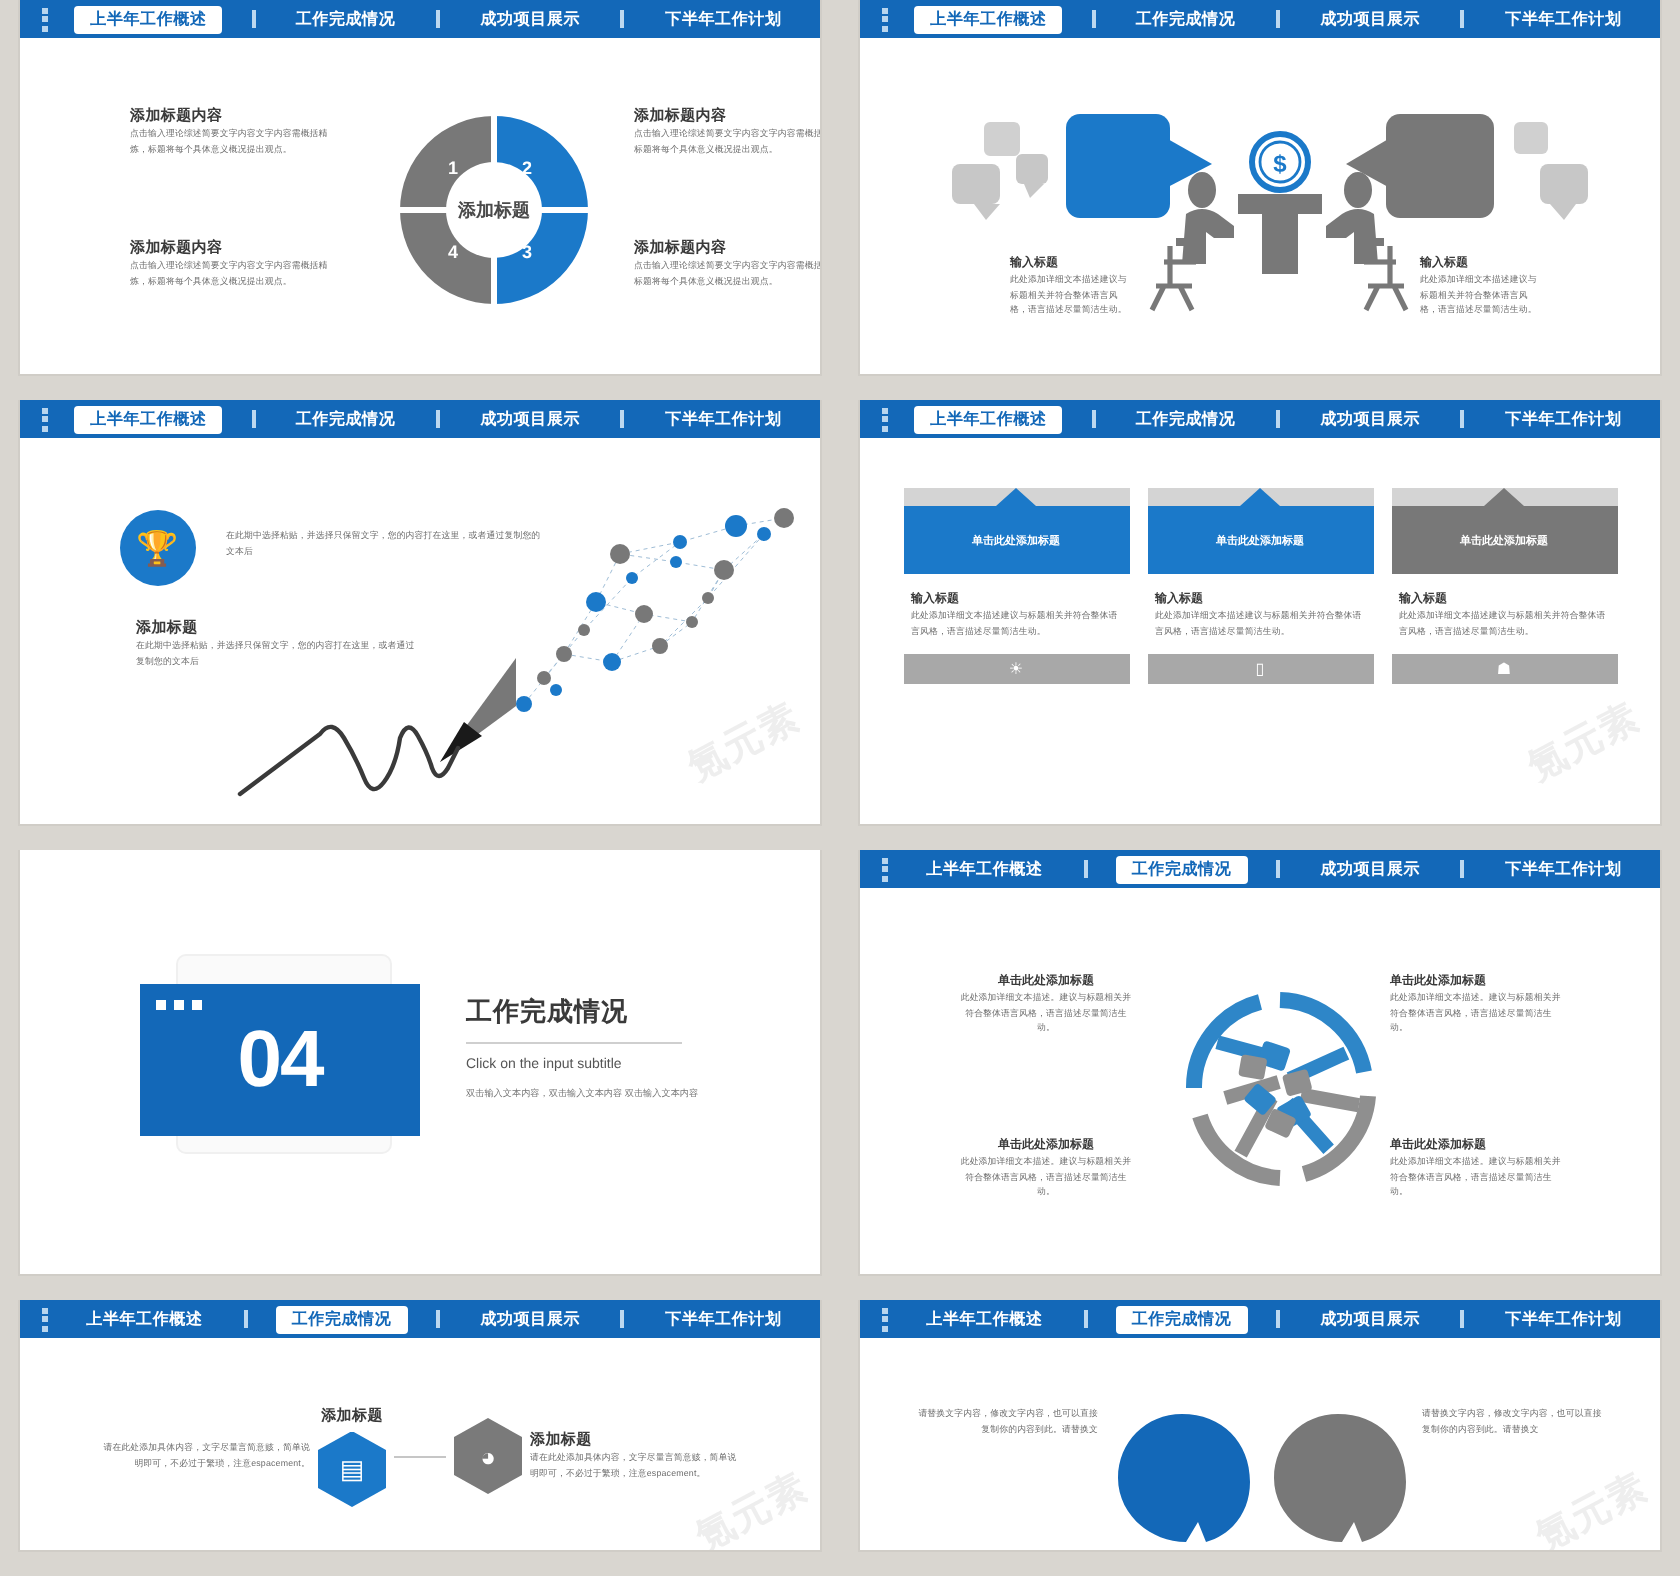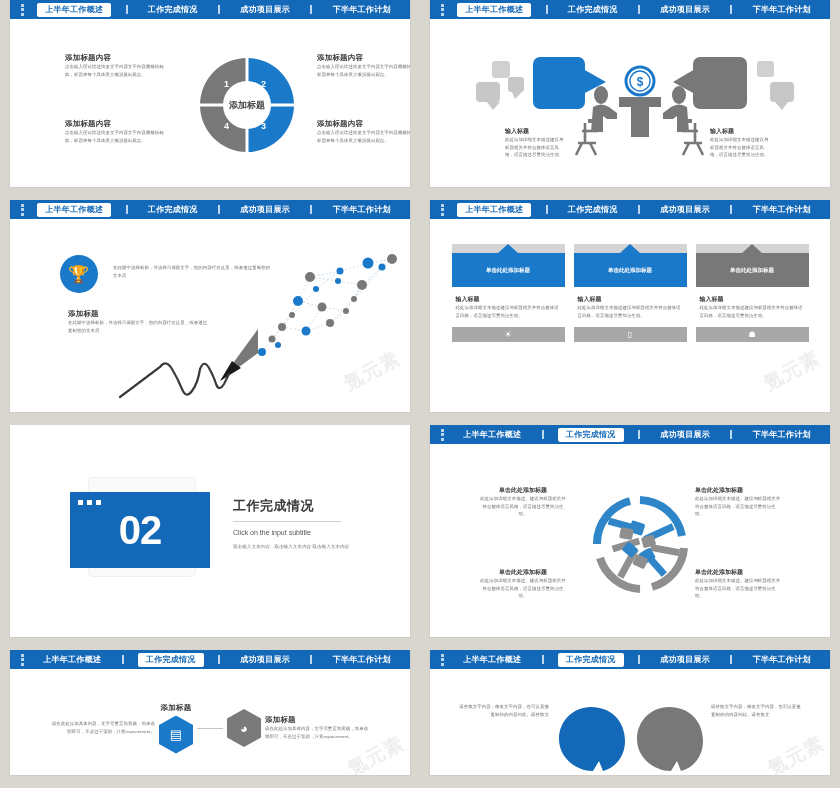--- a/index.html
+++ b/index.html
@@ -415,21 +415,21 @@
 
   <div class="cell">
     <div class="slide s5">
       <div class="shadowbox"></div>
       <div class="win">
         <div class="dots">
             <i></i>
             <i></i>
             <i></i>
           </div>
-        <div class="num">02</div>
+        <div class="num">04</div>
       </div>
       <div class="rt">
         <h2>工作完成情况</h2>
         <div class="rule"></div>
         <div class="sub">Click on the input subtitle</div>
         <div class="cn">双击输入文本内容，双击输入文本内容
 双击输入文本内容</div>
       </div>
     </div>
   </div>

